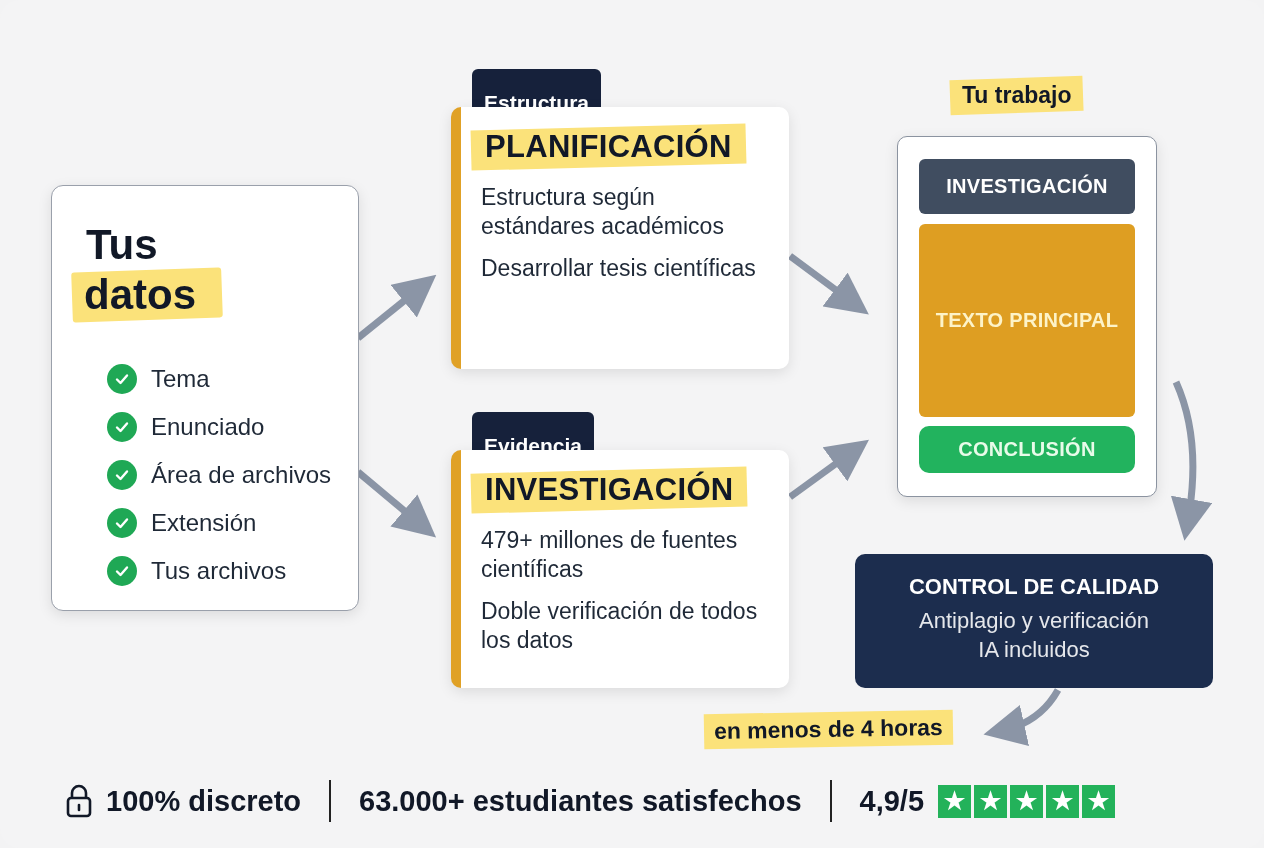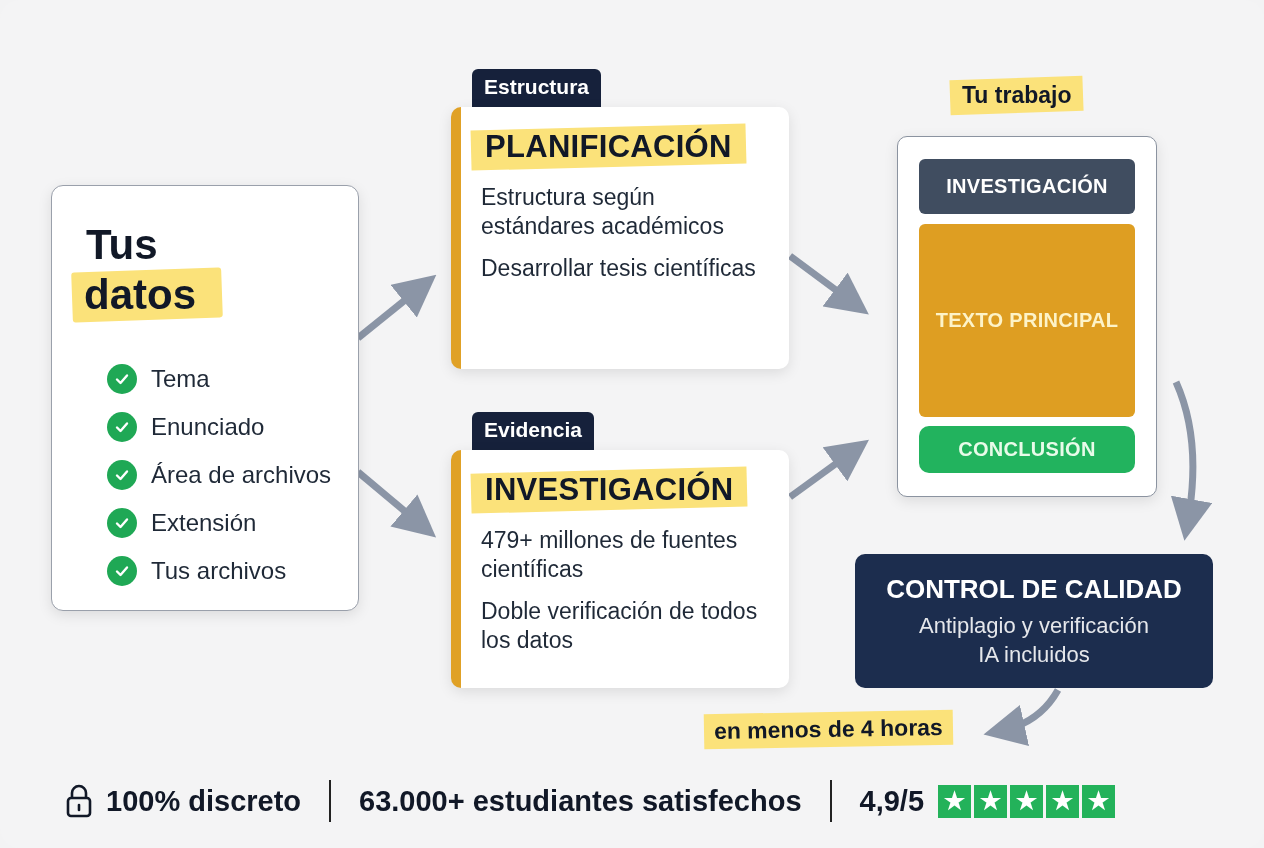--- a/index.html
+++ b/index.html
@@ -21,34 +21,34 @@
   }
   
   #input-card { left:51px; top:185px; width:306px; height:424px; border:1.5px solid #9aa0ab; }
   #input-title { position:absolute; left:34px; top:34px; font-weight:700; font-size:42px; line-height:50px; color:#111827; }
   #input-title .l2 { display:inline-block; background:#fbe27a; padding:0 26px 0 12px; margin-left:-14px; transform:rotate(-2deg); border-radius:3px; }
   #input-title .l2 span { display:inline-block; transform:rotate(2deg); }
   .checklist { position:absolute; left:48px; top:162px; list-style:none; margin:7px; padding:0;text-align:right; }
   .checklist li { display:flex; align-items:center; height:48px; font-size:24px; color:#1f2937; }
   .check { width:30px; height:30px; border-radius:50%; background:#1fa855; margin-right:14px; display:flex; align-items:center; justify-content:center; }
   
-  .tag { position:absolute; background:#16213b; color:#fff; font-size:21px; font-weight:700; padding:6px 12px 8px 12px; border-radius:6px 6px 0 0; }
+  .tag { position:absolute; background:#16213b; color:#fff; font-size:21px; font-weight:700; padding:22px 12px 8px 12px; border-radius:6px 6px 0 0; }
   .pcard { border-left:10px solid #e0a126; border-radius:10px; }
   .pcard .ptitle { position:absolute; left:20px; top:20px; font-size:31px; font-weight:700; letter-spacing:0.3px; }
   .pcard .ptitle .hl { background:#fbe27a; padding:2px 14px; margin-left:-10px; transform:rotate(-1.5deg); }
   .pcard .ptitle .hl span { display:inline-block; transform:rotate(1.5deg); }
   .pcard .pbody { position:absolute; left:20px; top:76px; width:290px; font-size:23px; line-height:29px; color:#1f2937; }
   .pcard .pbody p { margin:0 0 13px 0; }
   
   #work-label { position:absolute; left:950px; top:78px; font-size:23px; font-weight:700; background:#fbe27a; padding:4px 12px; transform:rotate(-2deg); }
   #work-label span { display:inline-block; transform:rotate(2deg); }
   #work-card { left:897px; top:136px; width:258px; height:359px; border:1.5px solid #8b93a0; border-radius:10px; }
   .block { position:absolute; left:21px; width:216px; border-radius:6px; color:#fff; font-weight:700; display:flex; align-items:center; justify-content:center; font-size:20px; letter-spacing:0.3px; }
   #qc { position:absolute; left:855px; top:554px; width:358px; height:134px; background:#1c2d4e; border-radius:10px; color:#fff; text-align:center; }
-  #qc .t { font-size:26px; font-weight:700; margin-top:20px; }
+  #qc .t { font-size:22px; font-weight:700; margin-top:20px; }
   #qc .s { font-size:22px; line-height:29px; margin-top:6px; color:#e5e7eb; }
   #deadline { position:absolute; left:704px; top:712px; font-size:23px; font-weight:700; background:#fbe27a; padding:4px 10px; transform:rotate(-1deg); }
   
   #footer { position:absolute; left:64px; top:778px; height:46px; display:flex; align-items:center; font-size:29px; font-weight:700; color:#111827; }
   .sep { width:2px; height:42px; background:#222; margin:0 28px; }
   .stars { display:flex; gap:3px; margin-left:14px; }
   .star { width:33px; height:33px; background:#23b25a; color:#fff; display:flex; align-items:center; justify-content:center; font-size:24px; }
   svg.arrows { position:absolute; left:0; top:0; }
 </style>
 </head>

